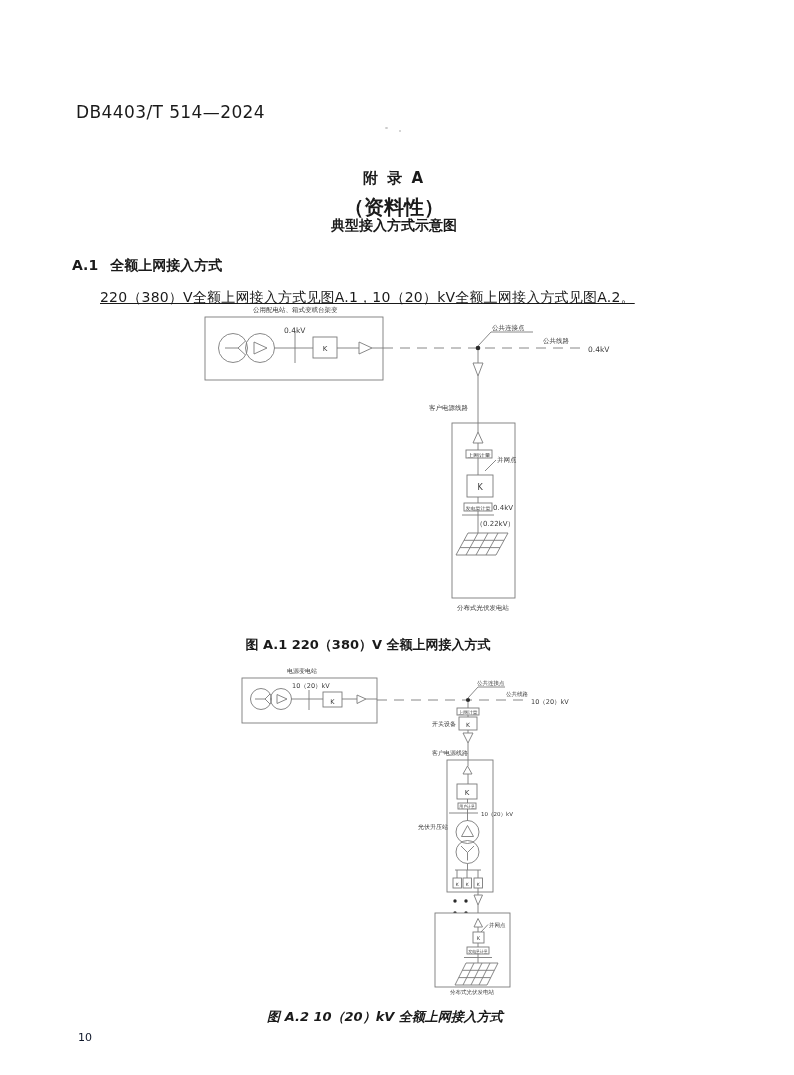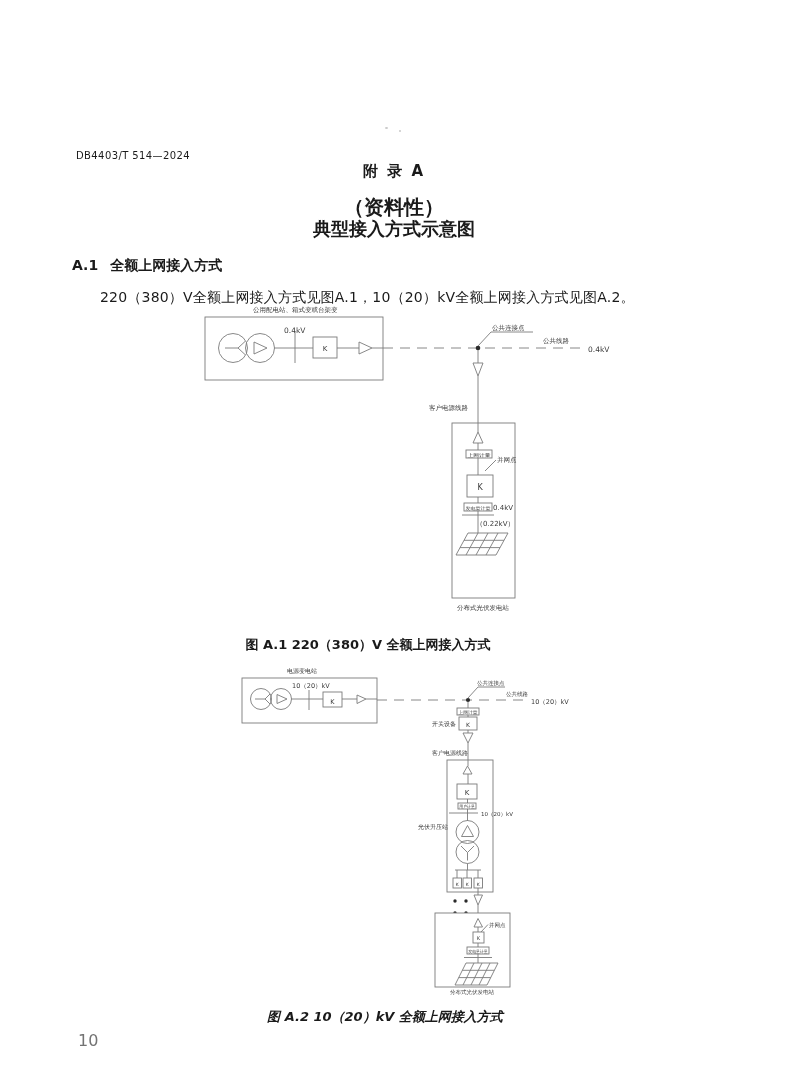--- a/index.html
+++ b/index.html
@@ -1,32 +1,32 @@
 <!DOCTYPE html>
 <html><head>
 <meta charset="utf-8">
 <style>
   html,body{margin:0;padding:0;}
   body{
     width:794px;height:1075px;background:#ffffff;position:relative;
     font-family:"DejaVu Sans", sans-serif;color:#1a1a1a;overflow:hidden;
   }
   .abs{position:absolute;}
-  .doc-header{left:76px;top:102px;font-size:10px;letter-spacing:.4px;margin-top:48px;}
+  .doc-header{left:76px;top:102px;font-size:17px;letter-spacing:.4px;}
   .title-line{left:0;top:0;width:788px;text-align:center;font-weight:bold;}
-  .t1{top:162px;font-size:15px;letter-spacing:2px;}
+  .t1{top:169px;font-size:15px;letter-spacing:2px;}
   .t2{top:194px;font-size:20px;}
-  .t3{top:217px;font-size:18px;}
+  .t3{top:217px;font-size:14px;}
   .section-heading{left:72px;top:257px;font-size:14px;font-weight:bold;}
   .section-heading .gap{margin-left:12px;}
-  .body-para{left:100px;top:289px;font-size:14px;letter-spacing:.2px;}
+  .body-para{left:100px;top:289px;font-size:14px;letter-spacing:.2px;text-decoration:underline;}
   .fig-caption{font-weight:bold;font-size:13px;text-align:center;}
   .cap1{left:168px;top:636px;width:400px;}
   .cap2{left:185px;top:1008px;width:400px;font-style:italic;}
-  .page-num{left:78px;top:1031px;font-size:16px;color:#737373;}
+  .page-num{left:78px;top:1031px;font-size:11px;color:#0f172a;}
   .speck{background:#c9c9c9;border-radius:50%;}
   svg text{fill:#3a3a3a;}
   svg .ln{stroke:#7a7a7a;stroke-width:0.9;fill:none;}
   svg .bx{stroke:#7a7a7a;stroke-width:0.9;fill:#ffffff;}
   svg .dash{stroke:#7a7a7a;stroke-width:0.9;fill:none;stroke-dasharray:10 7;}
 </style>
 </head>
 <body>
 
 <div class="abs doc-header">DB4403/T 514—2024</div>

